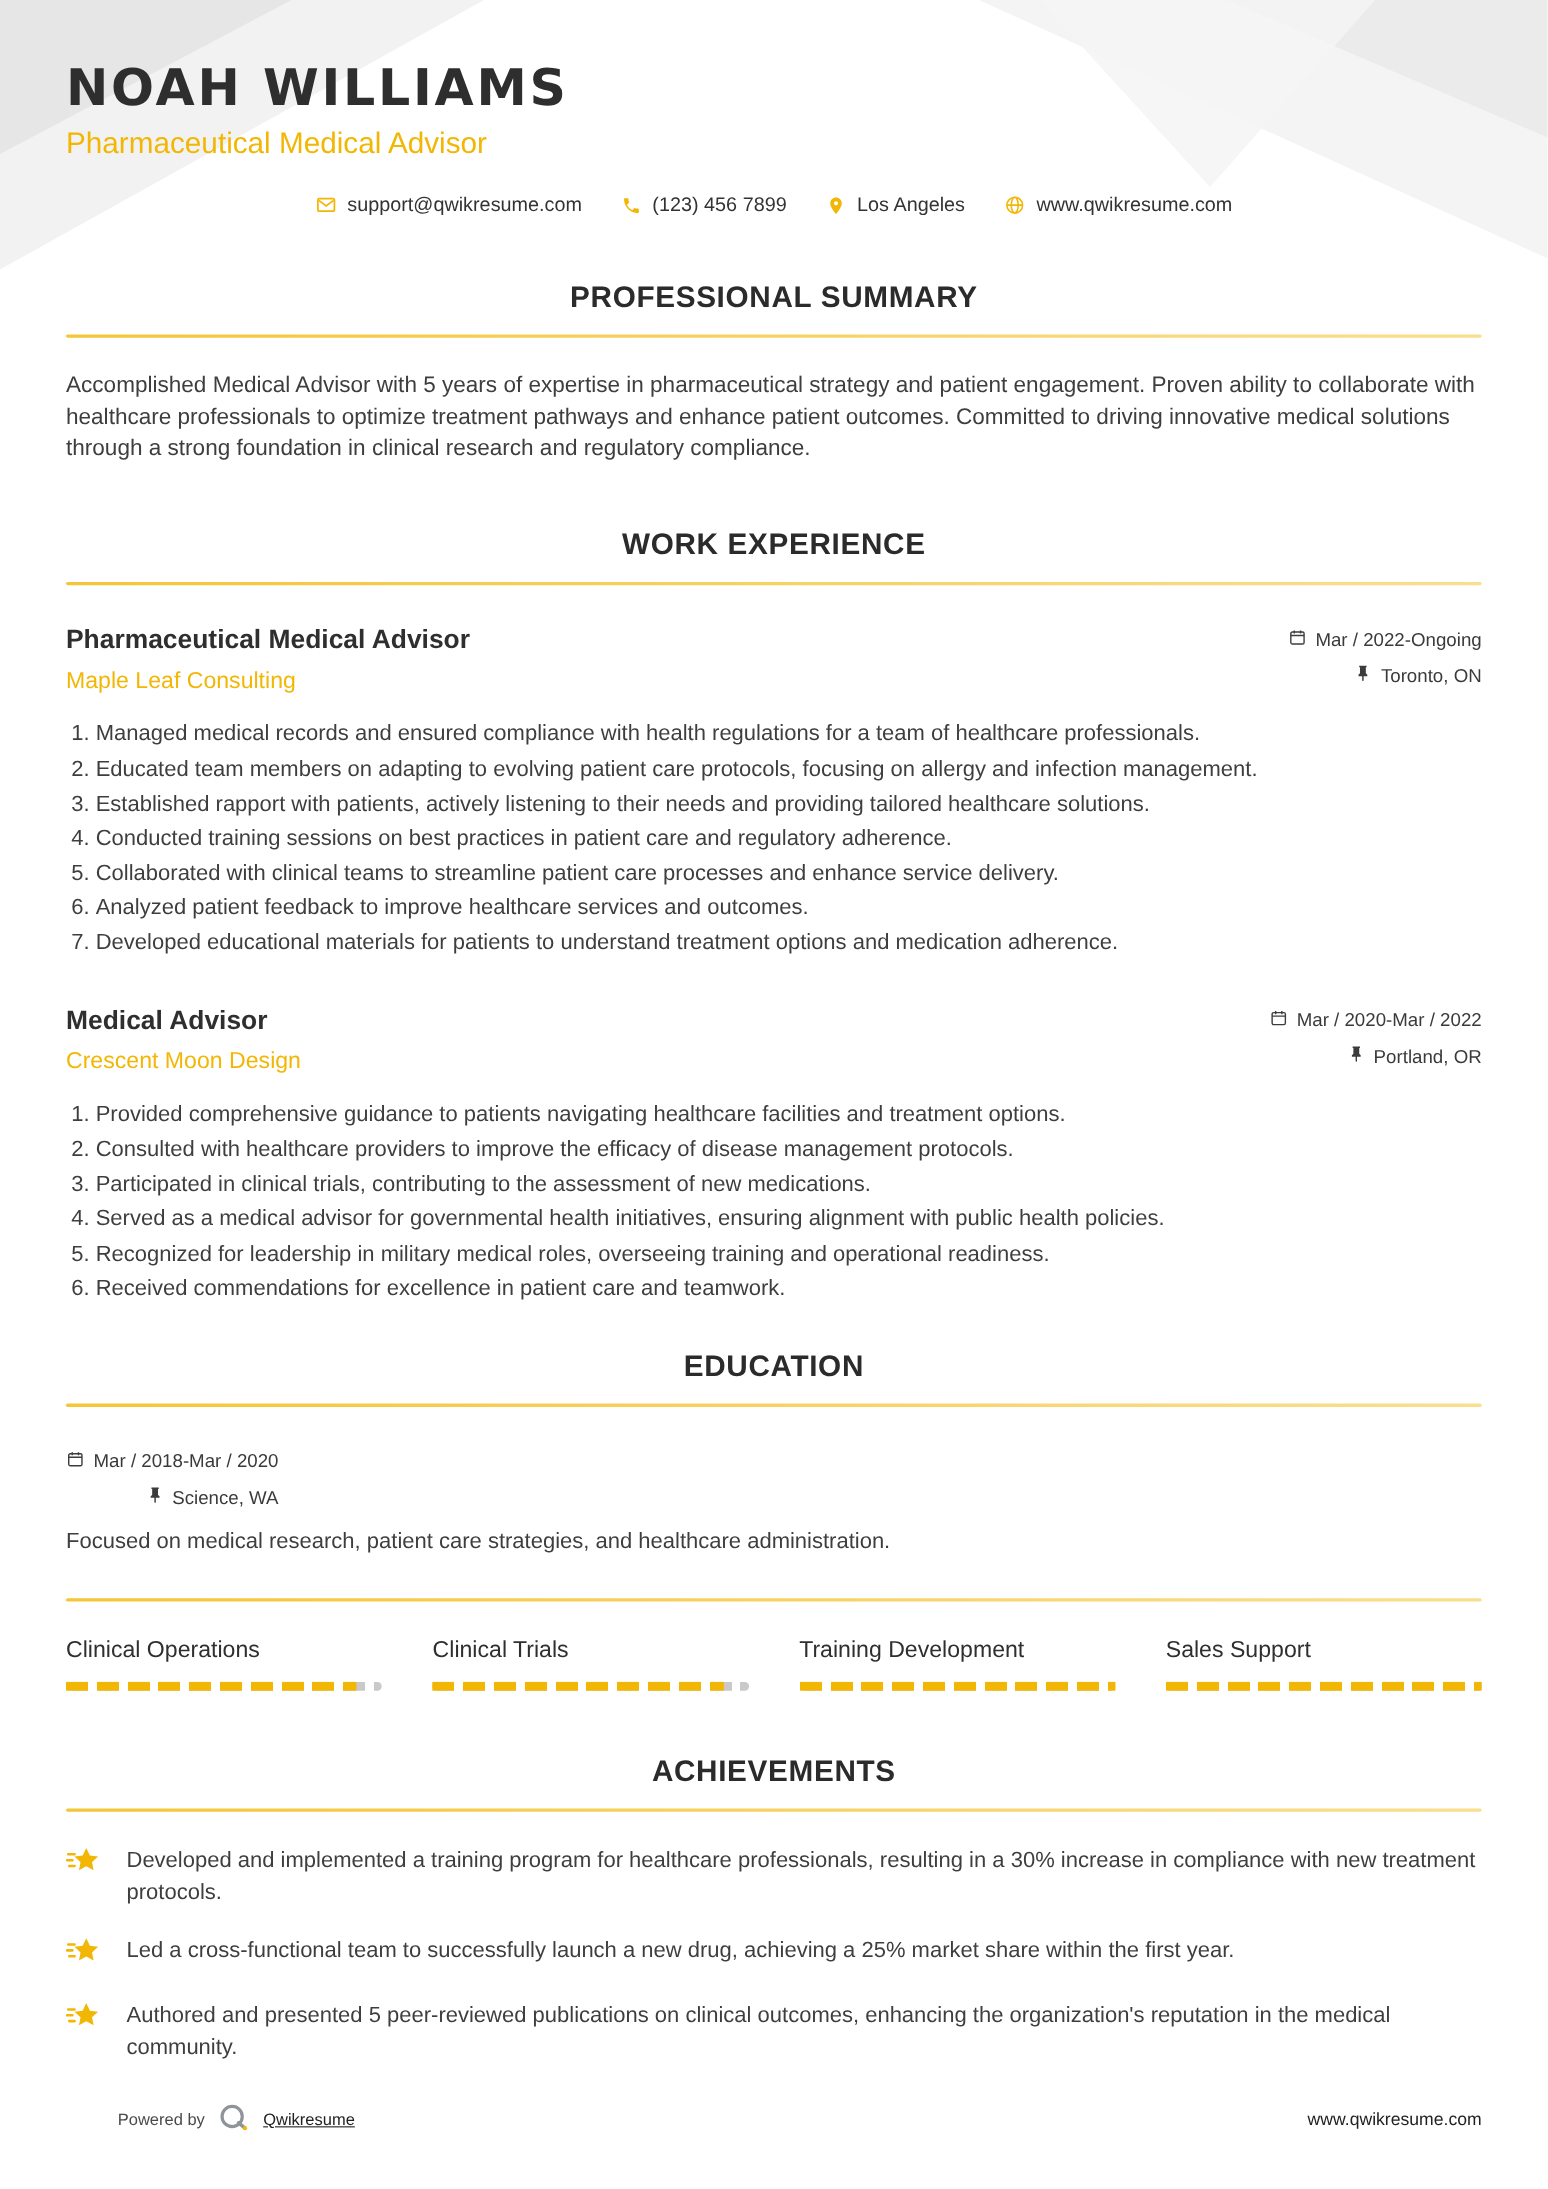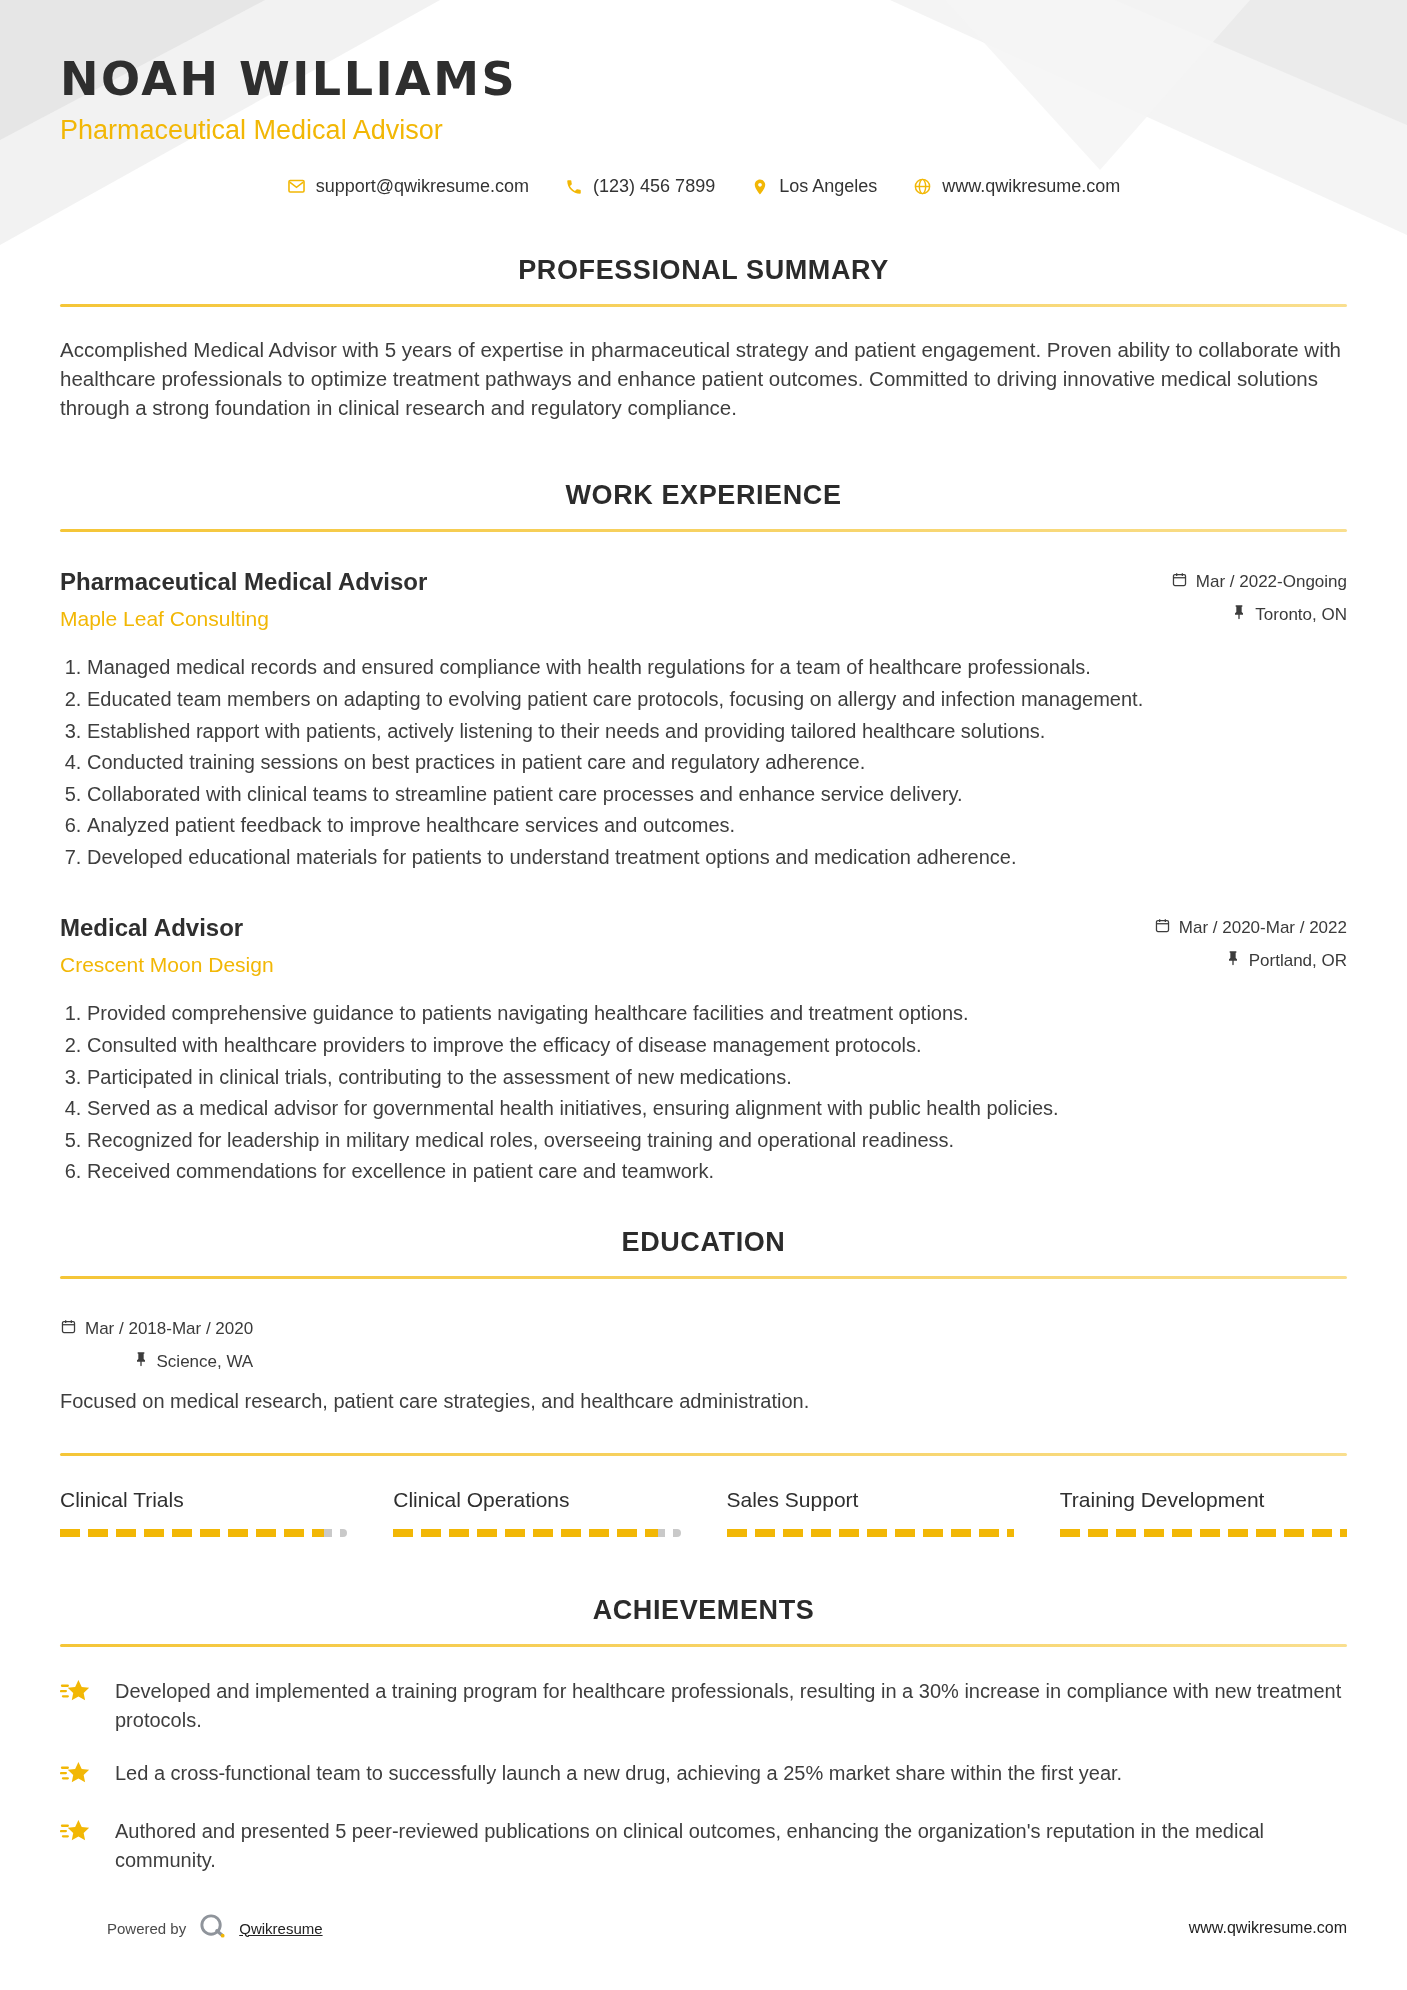--- a/index.html
+++ b/index.html
@@ -224,39 +224,39 @@
           </div>
         </div>
         <p class="edu-desc">Focused on medical research, patient care strategies, and healthcare administration.</p>
       </div>
     </section>
 
     <section class="gap-lg">
       <div class="divider"></div>
       <div class="skills-row">
         <div class="skill">
+          <div class="skill-name">Clinical Operations</div>
+          <div class="skill-bar">
+              <div class="skill-fill" style="width: 92%;"></div>
+            </div>
+        </div>
+        <div class="skill">
           <div class="skill-name">Clinical Trials</div>
           <div class="skill-bar">
               <div class="skill-fill" style="width: 92%;"></div>
             </div>
         </div>
         <div class="skill">
-          <div class="skill-name">Clinical Operations</div>
+          <div class="skill-name">Training Development</div>
           <div class="skill-bar">
-              <div class="skill-fill" style="width: 92%;"></div>
+              <div class="skill-fill" style="width: 100%;"></div>
             </div>
         </div>
         <div class="skill">
           <div class="skill-name">Sales Support</div>
-          <div class="skill-bar">
-              <div class="skill-fill" style="width: 100%;"></div>
-            </div>
-        </div>
-        <div class="skill">
-          <div class="skill-name">Training Development</div>
           <div class="skill-bar">
               <div class="skill-fill" style="width: 100%;"></div>
             </div>
         </div>
       </div>
     </section>
 
     <section>
       <h2 class="sec-title">ACHIEVEMENTS</h2>
       <div class="divider"></div>

